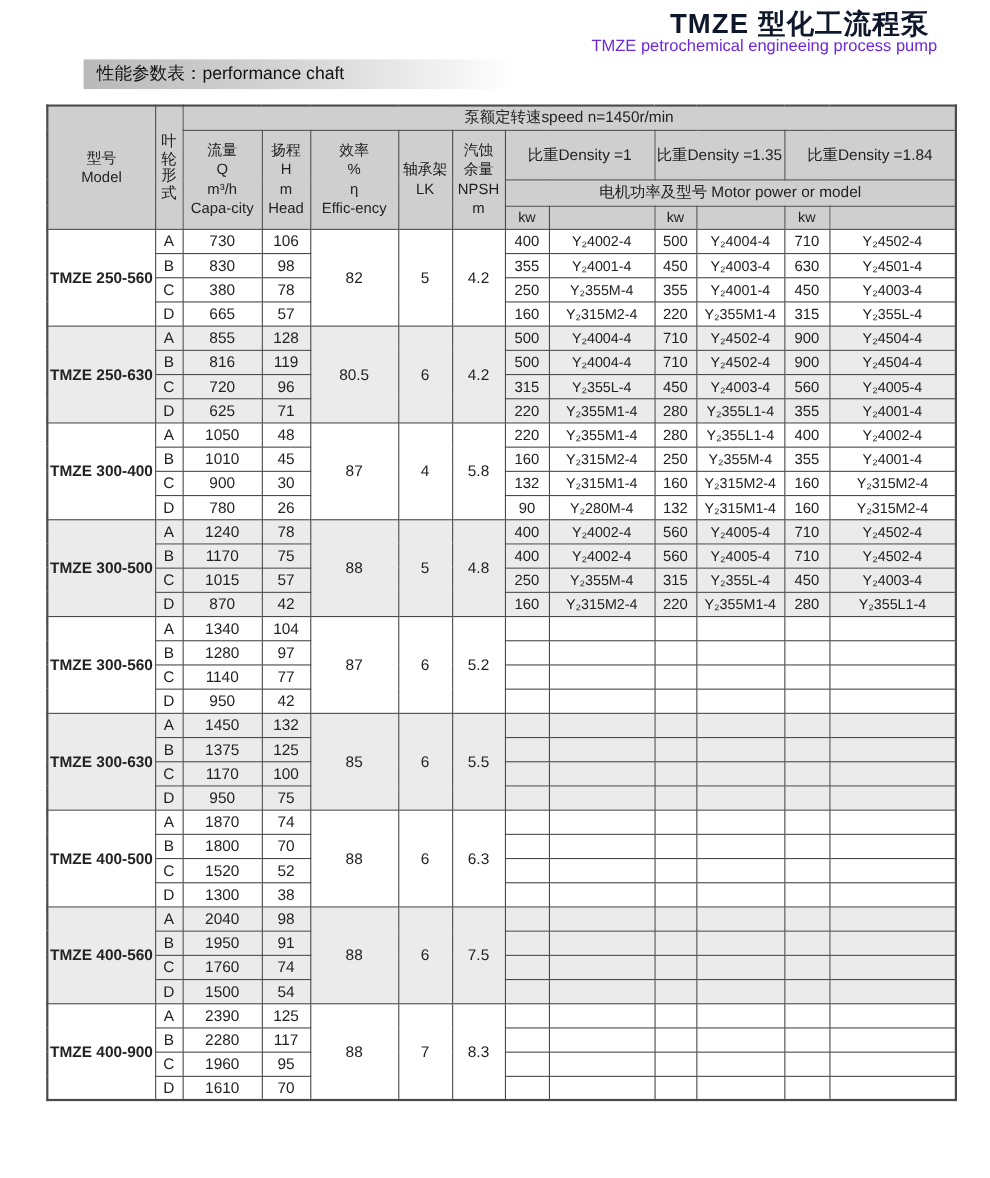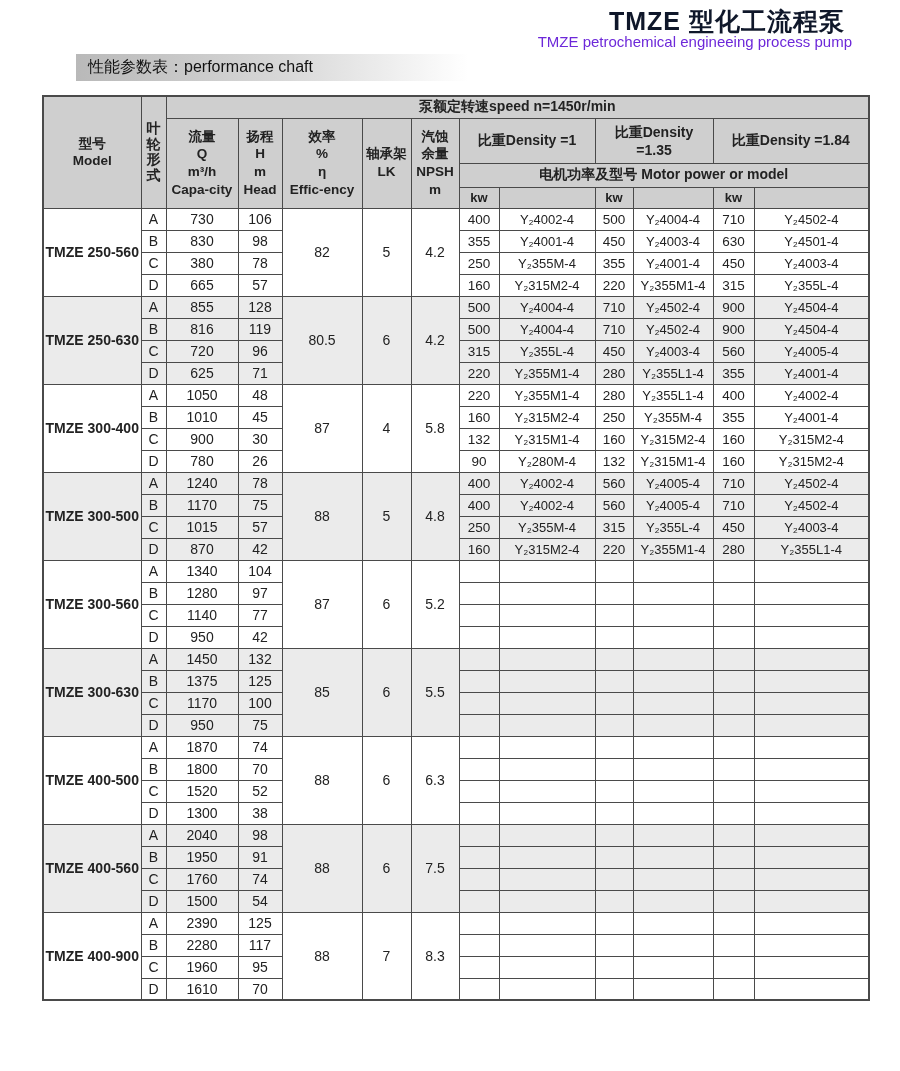--- a/index.html
+++ b/index.html
@@ -25,21 +25,21 @@
   table.perf{
     position:absolute; left:42px; top:95px; width:826px;
     border-collapse:collapse; table-layout:fixed;
     border:2px solid #4a4a4a;
   }
   td{
     border:1px solid #4a4a4a;
     text-align:center; vertical-align:middle;
     font-size:14px; color:#222; padding:0; overflow:hidden;
   }
-  thead td{ background:#cfcfcf;font-weight:bold; }
+  thead td{ background:#cfcfcf; }
   .pre{ white-space:pre-line; line-height:1.3; font-size:13.5px; }
   .impeller-hdr{ line-height:1.12; font-size:14px; }
   .speed-hdr{ font-size:14px; height:22px; }
   .density-hdr{ font-size:14px; height:45px; }
   .motor-hdr{ font-size:14px; height:24px; }
   .kw-hdr{ font-size:13px; height:21px; }
   tbody tr{ height:22px; }
   tbody tr.shade td{ background:#ebebeb; }
   td.model-cell{ font-size:14px;font-weight:bold; }
   td.motor-model-cell{ font-size:13px; }

